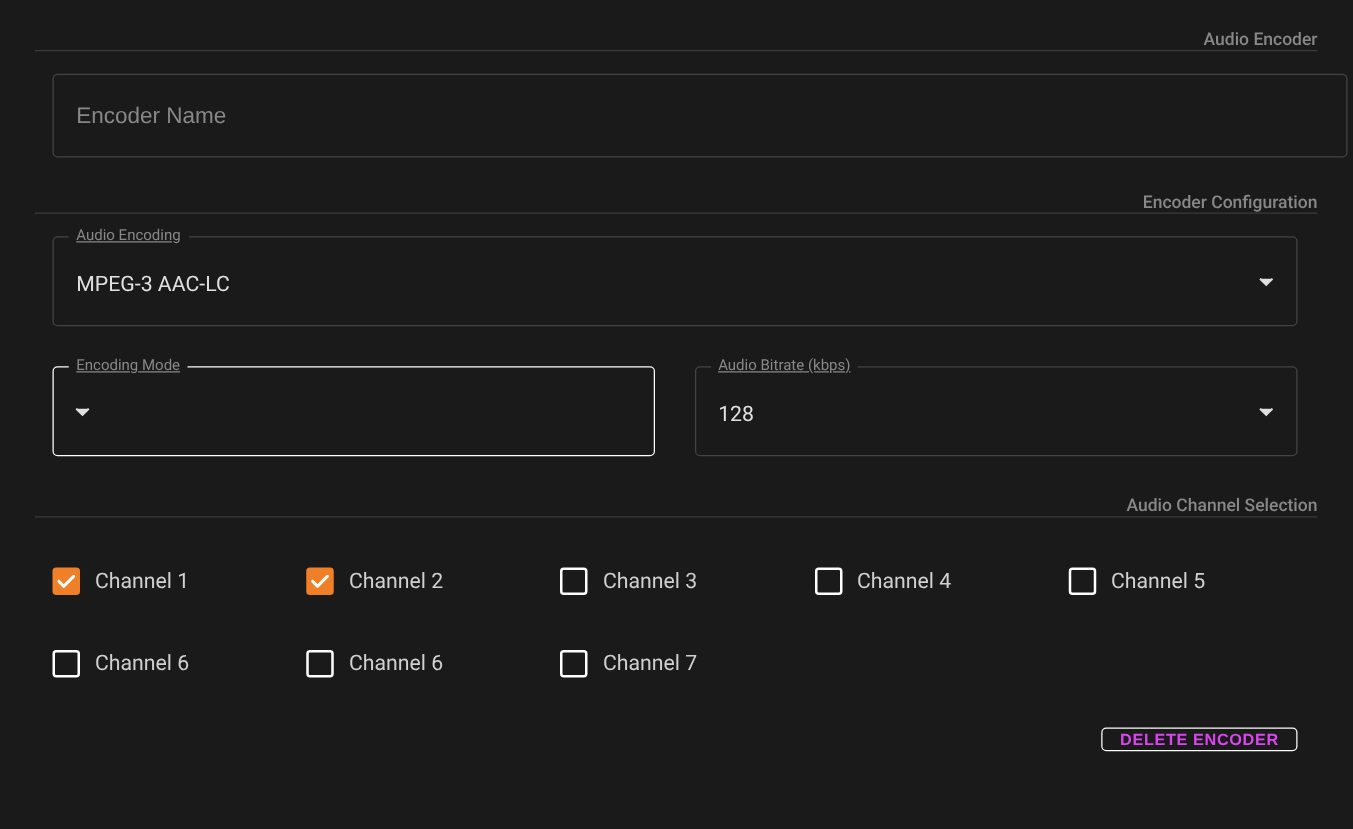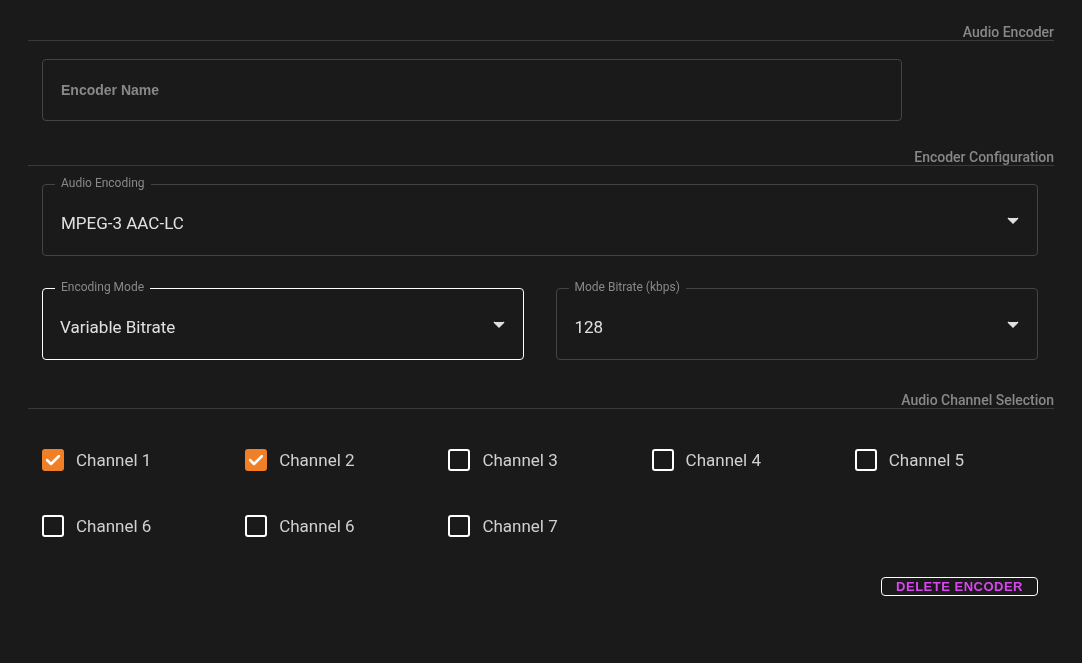--- a/index.html
+++ b/index.html
@@ -14,31 +14,30 @@
     .section-header {
       font-size: 14px;
       font-weight: 500;
       color: #888;
       border-bottom: 1px solid #3a3a3a;
       margin-bottom: 18px;
       text-align: right;
     }
     .section-header.first { margin-top: 0; }
     .text-input {
-      width: 860px;
+      width: 1036px;
       margin-left: 14px;
       padding: 22px 18px;
       background: transparent;
       border: 1px solid #444;
       border-radius: 4px;
       color: #e0e0e0;
-      font-size: 14px;
+      font-size: 18px;
       outline: none;
       margin-bottom: 28px;
-      font-weight: bold;
     }
     .text-input::placeholder { color: #888; }
     .select-field {
       position: relative;
       border: 1px solid #444;
       border-radius: 4px;
       padding: 12px 18px 14px 18px;
       display: flex;
       align-items: center;
       justify-content: space-between;
@@ -46,20 +45,21 @@
     }
     .select-field.focused { border-color: #fff; padding-left: 17px; }
     .select-label {
       position: absolute;
       top: -9px;
       left: 12px;
       background: #1a1a1a;
       padding: 0 6px;
       font-size: 12px;
       color: #888;
+      text-decoration: underline;
     }
     .select-value {
       font-size: 17px;
       color: #e0e0e0;
       padding-top: 8px;
     }
     .select-arrow {
       color: #e0e0e0;
     }
     .enc-row {
@@ -143,29 +143,28 @@
       <svg width="12" height="8" viewBox="0 0 12 8">
           <path d="M1 1 L6 6 L11 1" stroke="currentColor" stroke-width="1.5" fill="currentColor"></path>
         </svg>
     </span>
   </div>
 </div>
 
 <div class="enc-row enc-row-split">
   <div class="select-field focused">
     <span class="select-label">Encoding Mode</span>
-    <span class="select-value">Variable Bitrate</span>
     <span class="select-arrow">
       <svg width="12" height="8" viewBox="0 0 12 8">
           <path d="M1 1 L6 6 L11 1" stroke="currentColor" stroke-width="1.5" fill="currentColor"></path>
         </svg>
     </span>
   </div>
   <div class="select-field">
-    <span class="select-label">Mode Bitrate (kbps)</span>
+    <span class="select-label">Audio Bitrate (kbps)</span>
     <span class="select-value">128</span>
     <span class="select-arrow">
       <svg width="12" height="8" viewBox="0 0 12 8">
           <path d="M1 1 L6 6 L11 1" stroke="currentColor" stroke-width="1.5" fill="currentColor"></path>
         </svg>
     </span>
   </div>
 </div>
 
 

